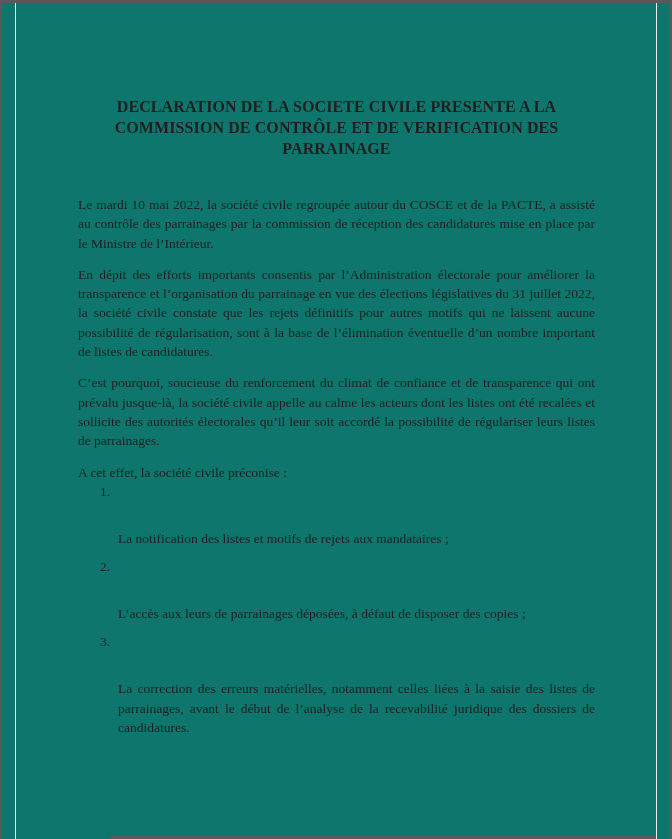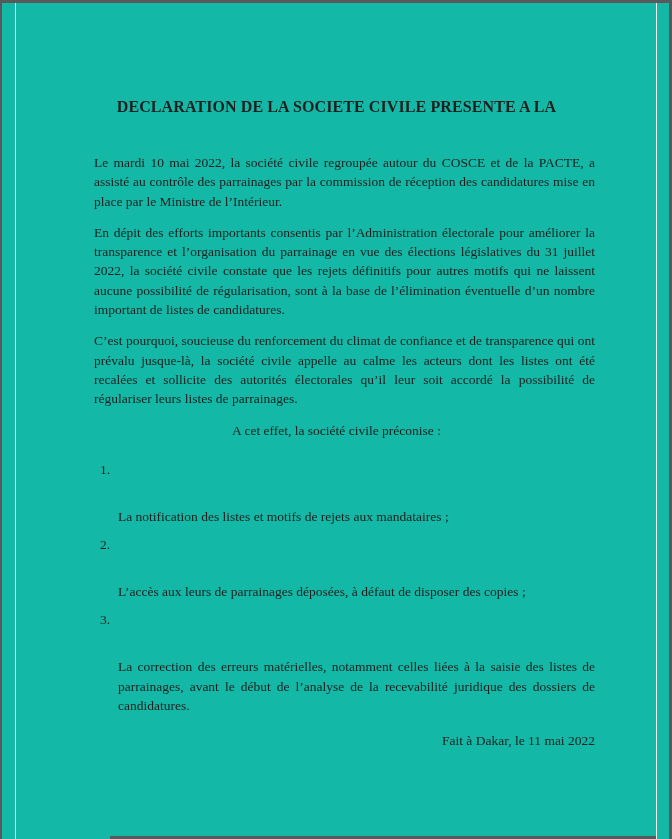--- a/index.html
+++ b/index.html
@@ -4,21 +4,21 @@
 <style>
   html, body {
     margin: 0;
     padding: 0;
     background: #ffffff;
   }
   .scan-page {
     position: relative;
     width: 672px;
     height: 839px;
-    background: #14b8a6;
+    background: #0f766e;
     overflow: hidden;
     font-family: "Liberation Serif", serif;
     color: #1f1f1f;
   }
   
   .edge { position: absolute; background: #59595b; }
   .edge-top    { top: 0; left: 0; right: 0; height: 3px; }
   .edge-left   { top: 0; left: 0; bottom: 0; width: 2px; }
   .edge-right  { top: 0; right: 0; bottom: 0; width: 3px; }
   .edge-bottom { bottom: 0; left: 110px; right: 16px; height: 3px; }
@@ -37,26 +37,26 @@
   }
   .doc-title {
     font-weight: bold;
     font-size: 16px;
     line-height: 21px;
     text-align: center;
     margin: 0 0 36px 0;
     letter-spacing: 0.1px;
   }
   .body-paragraph {
-    margin: 0 0 12px 16px;
+    margin: 0 0 12px 0;
     text-align: justify;
   }
   .list-intro {
-    margin: 0 0 20px 0;
-    text-align: center;
+    margin: 0 0 0 0;
+    text-align: left;
   }
   .numbered-list {
     margin: 0;
     padding: 0;
     list-style: none;
   }
   .list-item {
     display: flex;
     margin: 0 0 9px 0;
   }
@@ -84,20 +84,22 @@
   <div class="edge edge-left"></div>
   <div class="edge edge-right"></div>
   <div class="edge edge-bottom"></div>
   <div class="artifact artifact-left"></div>
   <div class="artifact artifact-right"></div>
 
   <div class="content">
 
     <h1 class="doc-title">
       <div>DECLARATION DE LA SOCIETE CIVILE PRESENTE A LA</div>
+      <div>COMMISSION DE CONTRÔLE ET DE VERIFICATION DES</div>
+      <div>PARRAINAGE</div>
     </h1>
 
     <p class="body-paragraph">Le mardi 10 mai 2022, la société civile regroupée autour du COSCE et de la PACTE, a assisté au contrôle des parrainages par la commission de réception des candidatures mise en place par le Ministre de l’Intérieur.</p>
 
     <p class="body-paragraph">En dépit des efforts importants consentis par l’Administration électorale pour améliorer la transparence et l’organisation du parrainage en vue des élections législatives du 31 juillet 2022, la société civile constate que les rejets définitifs pour autres motifs qui ne laissent aucune possibilité de régularisation, sont à la base de l’élimination éventuelle d’un nombre important de listes de candidatures.</p>
 
     <p class="body-paragraph">C’est pourquoi, soucieuse du renforcement du climat de confiance et de transparence qui ont prévalu jusque-là, la société civile appelle au calme les acteurs dont les listes ont été recalées et sollicite des autorités électorales qu’il leur soit accordé la possibilité de régulariser leurs listes de parrainages.</p>
 
     <p class="body-paragraph list-intro">A cet effet, la société civile préconise :</p>
 
@@ -109,16 +111,15 @@
       <div class="list-item">
         <span class="list-item-number">2.</span>
         <div class="list-item-text">L’accès aux leurs de parrainages déposées, à défaut de disposer des copies ;</div>
       </div>
       <div class="list-item">
         <span class="list-item-number">3.</span>
         <div class="list-item-text">La correction des erreurs matérielles, notamment celles liées à la saisie des listes de parrainages, avant le début de l’analyse de la recevabilité juridique des dossiers de candidatures.</div>
       </div>
     </div>
 
-    <div class="signoff">Fait à Dakar, le 11 mai 2022</div>
 
   </div>
 </div>
 
 </body></html>

